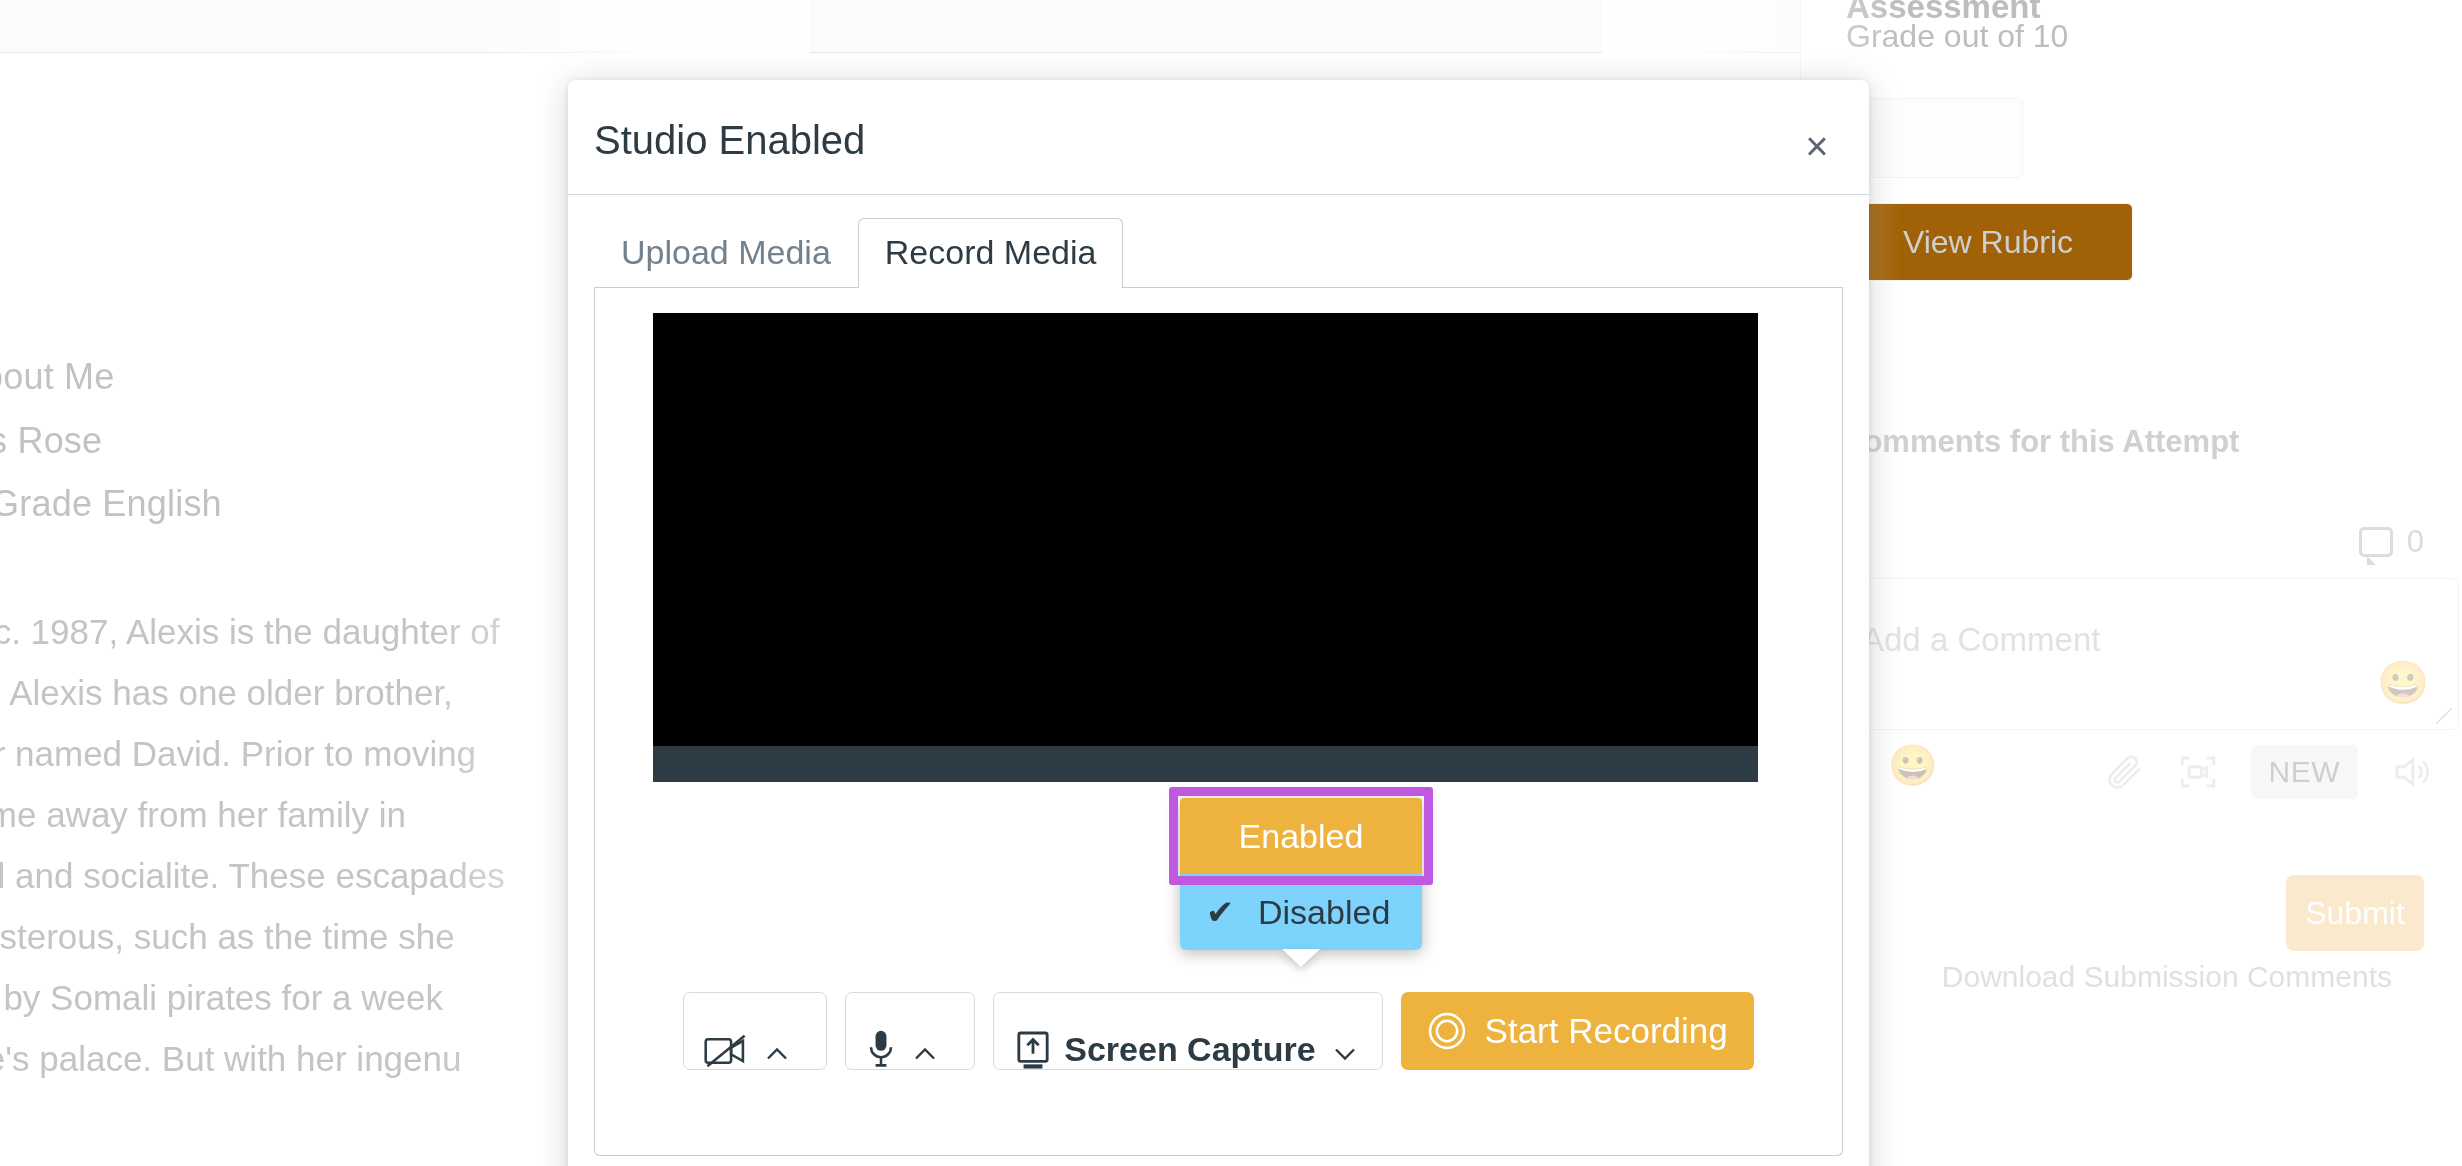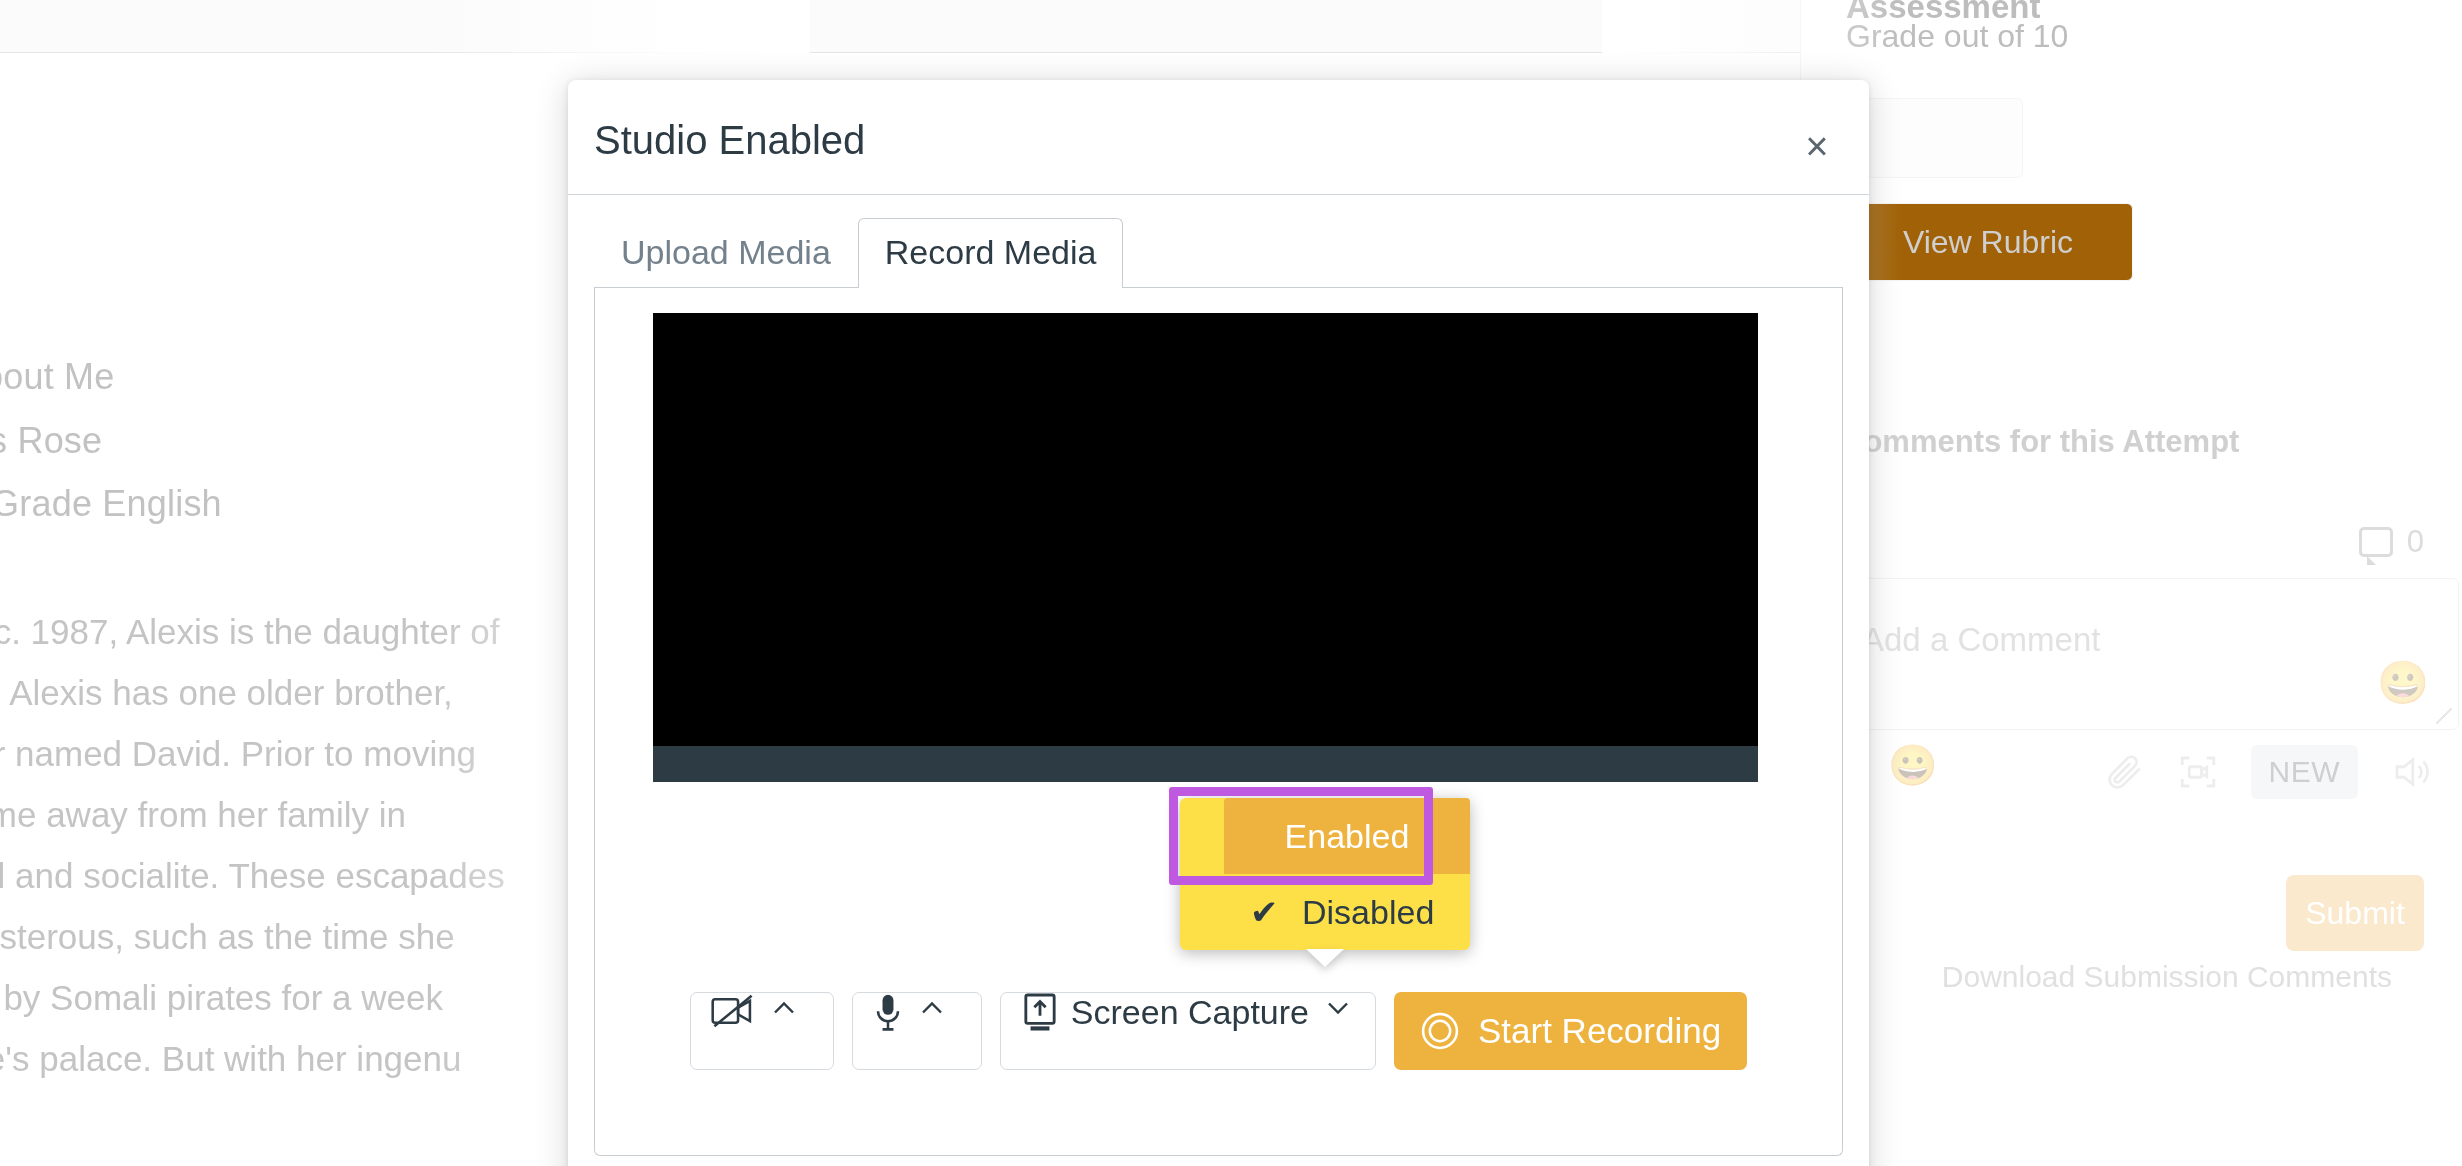--- a/index.html
+++ b/index.html
@@ -158,25 +158,24 @@
 
   .video {
     position: absolute; left: 58px; top: 25px; width: 1105px; height: 469px; background: #000000;
   }
   .video-bar {
     position: absolute; left: 0; bottom: 0; width: 100%; height: 36px; background: #2d3b45;
   }
 
   
   .dropdown {
-    position: absolute; left: 585px; top: 510px; width: 290px;
-    background: #fde047; border-radius: 6px;
+    position: absolute; left: 585px; top: 510px; width: 242px;
+    background: #7dd3fc; border-radius: 6px;
     box-shadow: 0 3px 16px rgba(0,0,0,.28);
     z-index: 30;
-    padding-left: 44px;
   }
   .dd-focus {
     position: absolute; left: -11px; top: -11px; width: 264px; height: 98px;
     border: 9px solid #bf5ae0; border-radius: 3px; box-sizing: border-box; z-index: 2;
     pointer-events: none;
   }
   .dd-enabled {
     position: relative; height: 76px; background: #eeb33e; color: #ffffff;
     display: flex; align-items: center; justify-content: center; font-size: 34px;
     border-radius: 4px 4px 0 0;
@@ -192,24 +191,24 @@
     border-top: 18px solid #ffffff;
     filter: drop-shadow(0 4px 4px rgba(0,0,0,.18));
   }
 
   
   .controls {
     position: absolute; left: 0; right: 0; top: 704px;
     display: flex; align-items: center; justify-content: center; gap: 18px;
   }
   .ctrl {
-    display: flex; align-items: flex-start; gap: 14px;
+    display: flex; align-items: flex-end; gap: 14px;
     height: 78px; padding: 0 22px;
     border: 1px solid #d5dade; border-radius: 7px; background: #ffffff;
-    color: #2d3b45; font-size: 34px; cursor: pointer;
+    color: #2d3b45; font-size: 34px; cursor: pointer; font-weight: bold;
   }
   .ctrl.icononly { padding: 0 20px; }
   .chev { width: 30px; height: 30px; flex: none; }
   .icon { flex: none; }
   .start-rec {
     display: flex; align-items: center; gap: 18px;
     height: 78px; padding: 0 26px; border: none; border-radius: 7px;
     background: #eeb33e; color: #ffffff; font-size: 35px; cursor: pointer;
   }
 </style>

